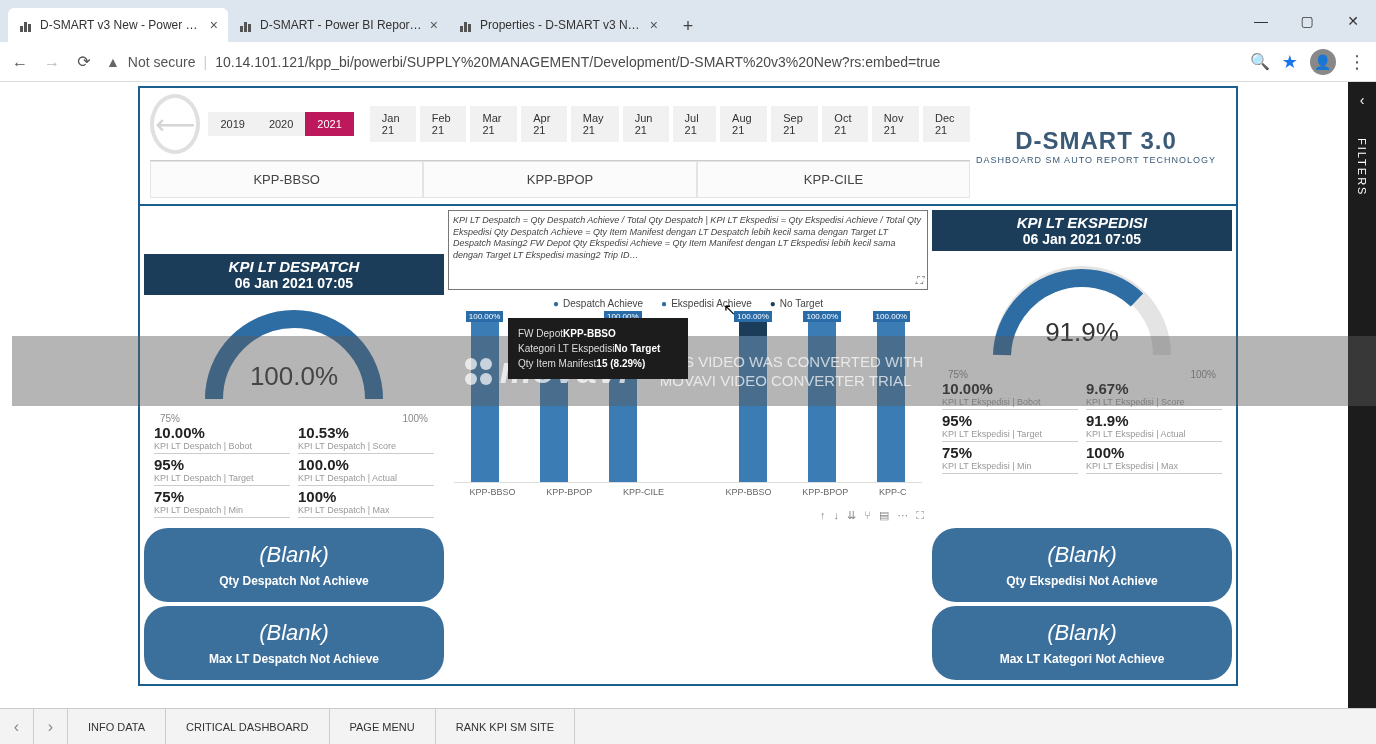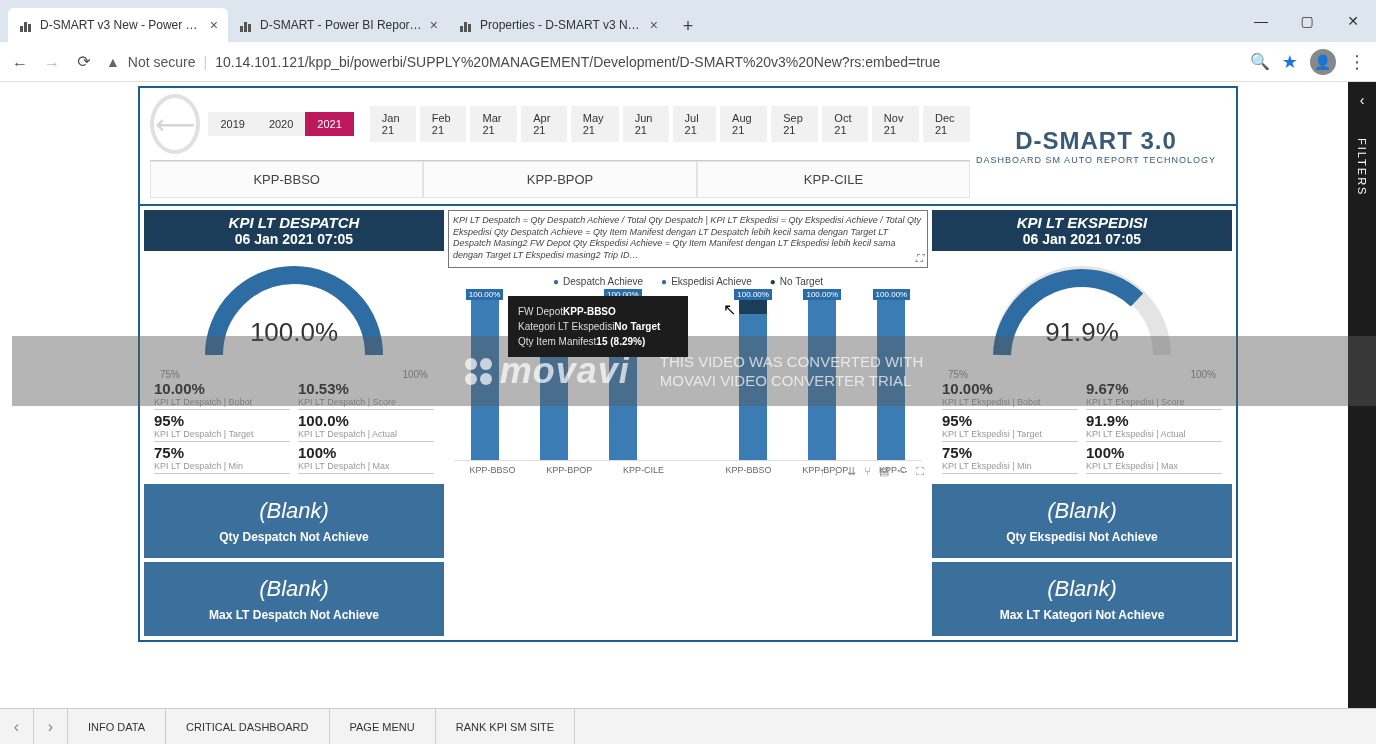--- a/index.html
+++ b/index.html
@@ -58,41 +58,41 @@
 .gauge-wrap { padding:4px 10px 0; position:relative; }
 .gauge-svg { width:100%; height:110px; }
 .gauge-val { position:absolute; left:0; right:0; top:66px; text-align:center; font-size:26px; color:#333; }
 .gauge-lbl { font-size:10px; color:#888; }
 
 .kpi-grid { display:grid; grid-template-columns:1fr 1fr; padding:0 10px 6px; gap:2px 8px; }
 .kpi-grid .v { font-size:15px; font-weight:bold; color:#222; }
 .kpi-grid .l { font-size:9px; color:#9a5; border-bottom:1px solid #ccc; padding-bottom:2px; }
 .kpi-grid .l.gray { color:#999; }
 
-.panel-left { grid-column:1; grid-row:1 / span 2; }
+.panel-left { grid-column:1; grid-row:1 / span 2;margin-top:44px; }
 .panel-right { grid-column:3; grid-row:1 / span 2; }
 
 .chart-area { grid-column:2; grid-row:2; position:relative; padding:4px 6px; }
 .legend { display:flex; justify-content:center; gap:18px; font-size:10px; color:#444; margin-bottom:4px; }
 .legend span::before { content:"●"; color:#2e6ca4; margin-right:4px; }
 .legend .nt::before { color:#1c3d5a; }
 .bars { display:flex; align-items:flex-start; height:170px; gap:8px; justify-content:space-around; border-bottom:1px solid #ddd; }
 .barg { display:flex; align-items:flex-end; gap:2px; position:relative; height:100%; }
 .bar { width:28px; display:flex; flex-direction:column; align-items:center; }
 .bar .lab { font-size:8px; color:#fff; margin-bottom:2px; background:#2a6ca8; padding:1px 3px; position:absolute; top:-2px; }
 .bar .seg1 { background:#3b7cb5; width:100%; }
 .bar .seg2 { background:#1c3d5a; width:100%; }
 .xax { display:flex; justify-content:space-around; font-size:9px; color:#666; padding-top:4px; }
 .tooltip { position:absolute; top:24px; left:60px; background:#1c1c1c; color:#ddd; font-size:10px; padding:8px 10px; width:180px; line-height:1.5; z-index:5; }
 .tooltip .r { display:flex; }
 .tooltip .r b { color:#fff; }
 .chart-icons { position:absolute; right:4px; bottom:2px; display:flex; gap:8px; font-size:11px; color:#888; }
 
 .card-row { grid-column:1 / span 3; display:grid; grid-template-columns:300px 1fr 300px; gap:4px; }
-.card { background:#3b6f9c; color:#fff; text-align:center; padding:14px 4px; }
+.card { background:#3b6f9c; color:#fff; text-align:center; padding:14px 4px;border-radius:24px; }
 .card .bl { font-size:22px; font-style:italic; }
 .card .tx { font-size:12px; font-weight:bold; margin-top:6px; }
 
 
 .bottom-tabs { position:absolute; bottom:0; left:0; right:0; height:36px; background:#f3f3f3; border-top:1px solid #ccc; display:flex; }
 .bottom-tabs .arr { width:34px; display:flex; align-items:center; justify-content:center; color:#888; border-right:1px solid #ccc; }
 .bottom-tabs .tb { padding:0 20px; font-size:11px; color:#333; display:flex; align-items:center; border-right:1px solid #ccc; }
 
 
 .filter-rail { position:absolute; right:0; top:82px; bottom:36px; width:28px; background:#1c1c1c; color:#fff; display:flex; flex-direction:column; align-items:center; }

